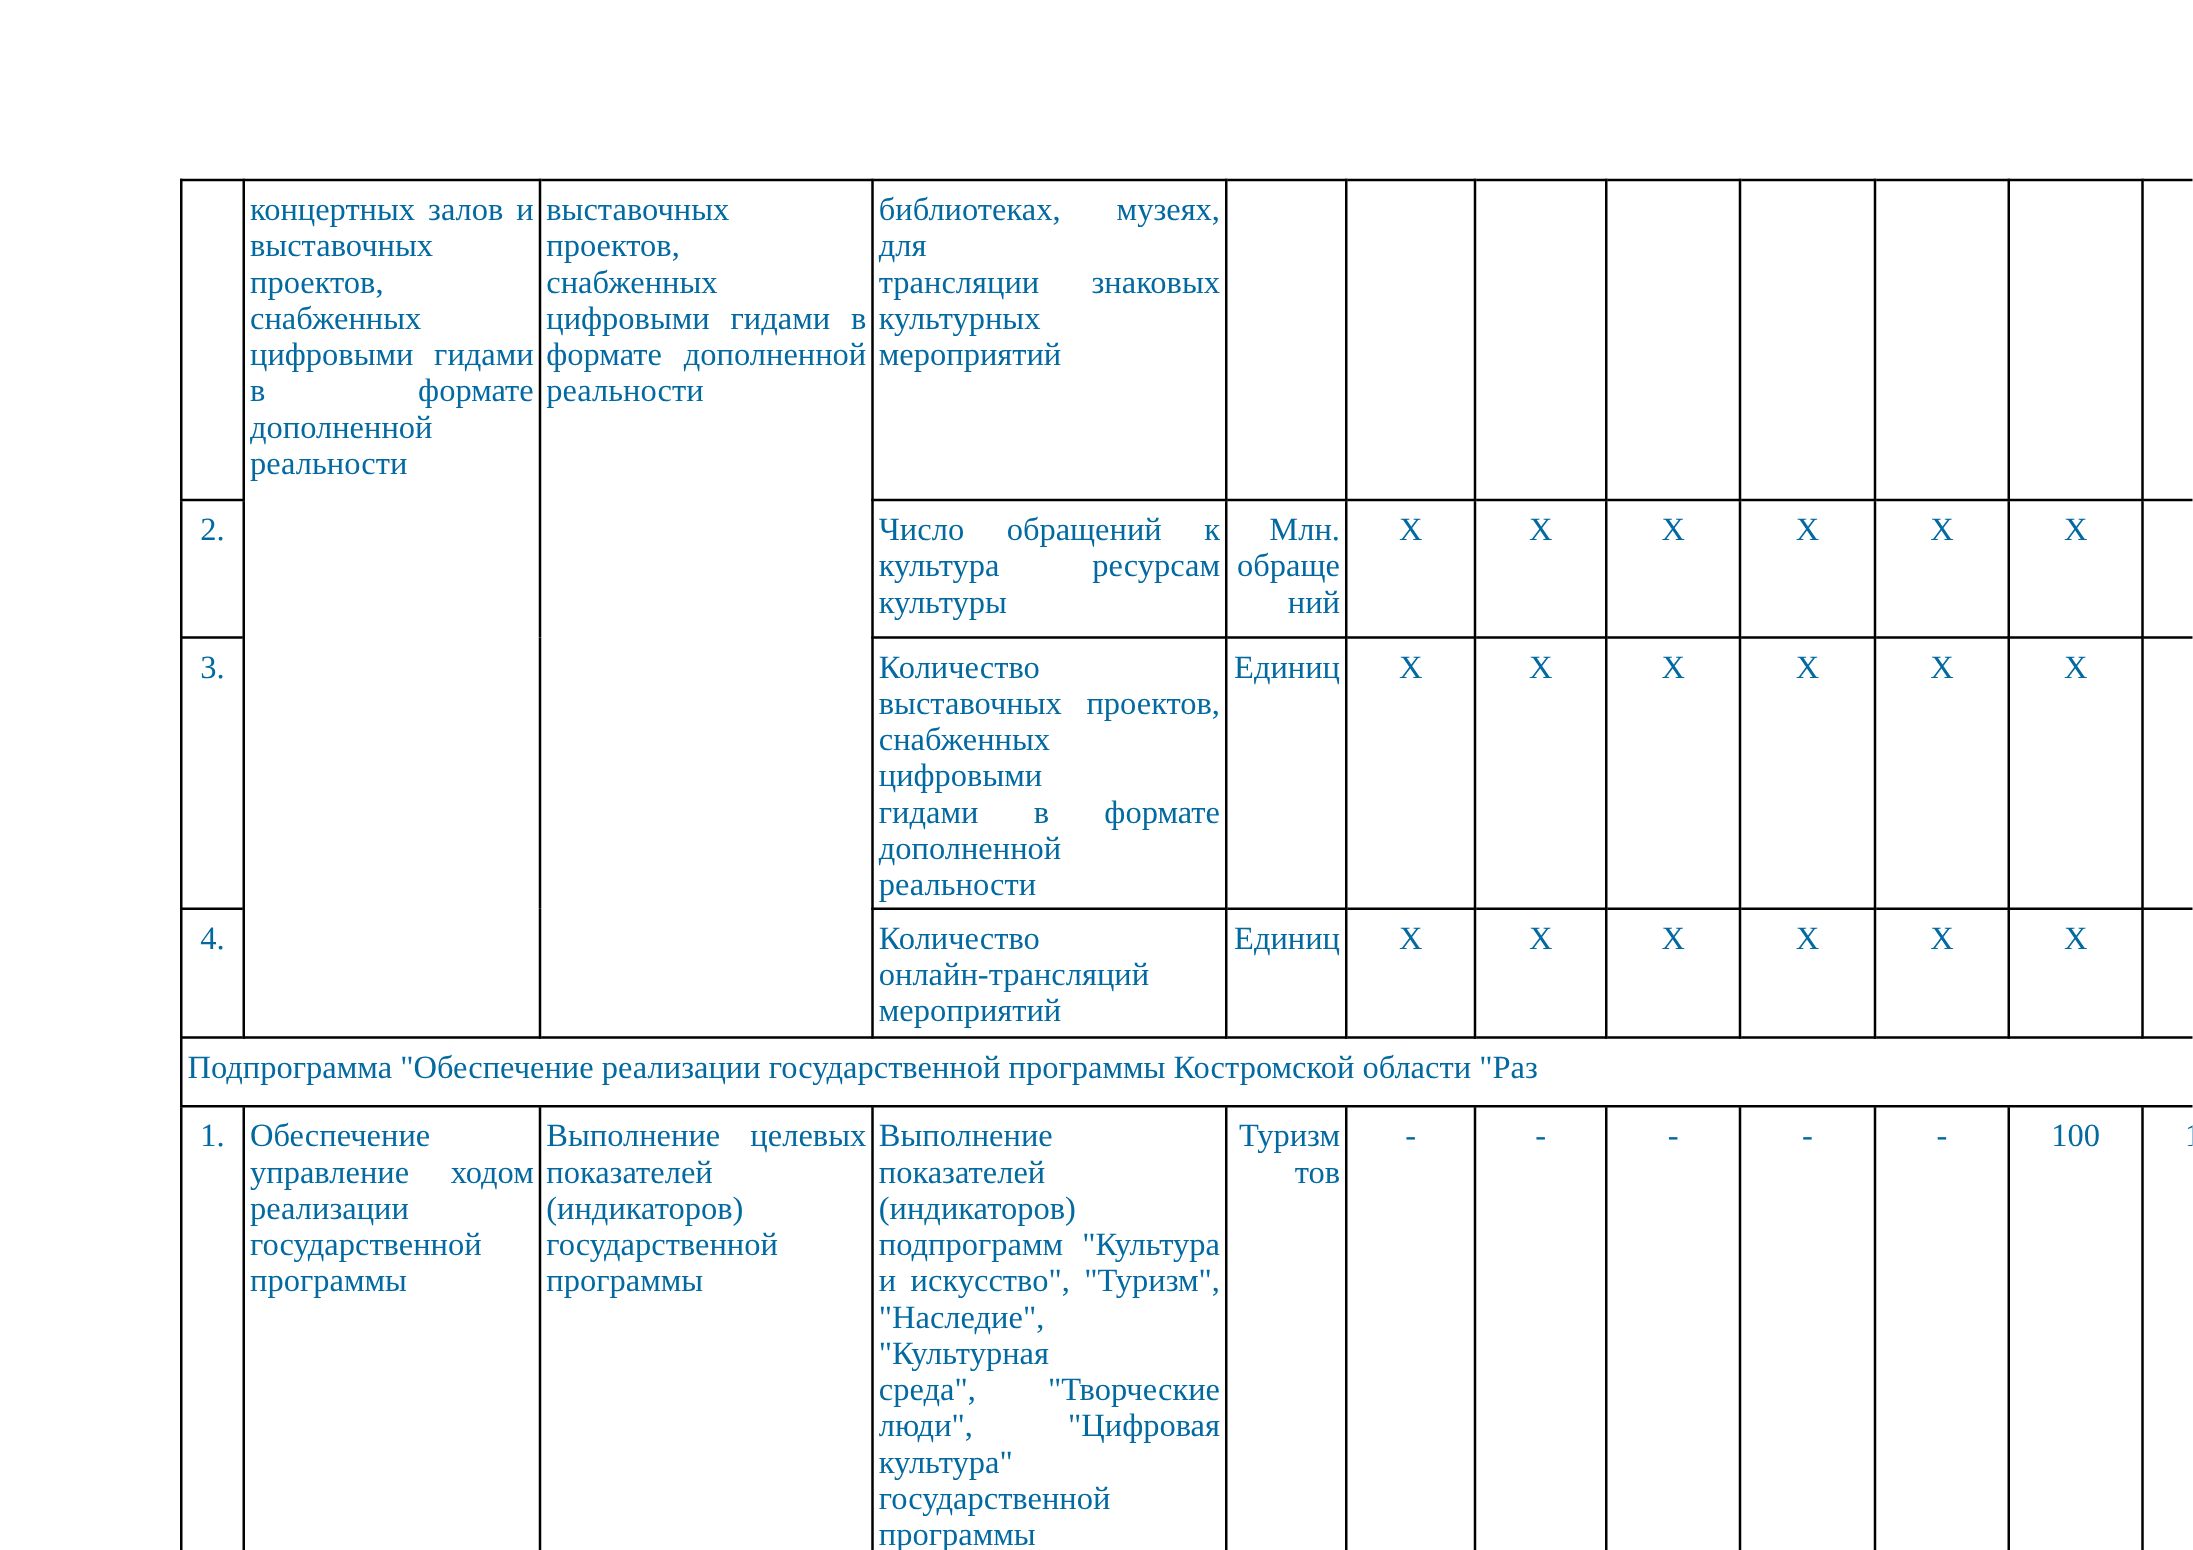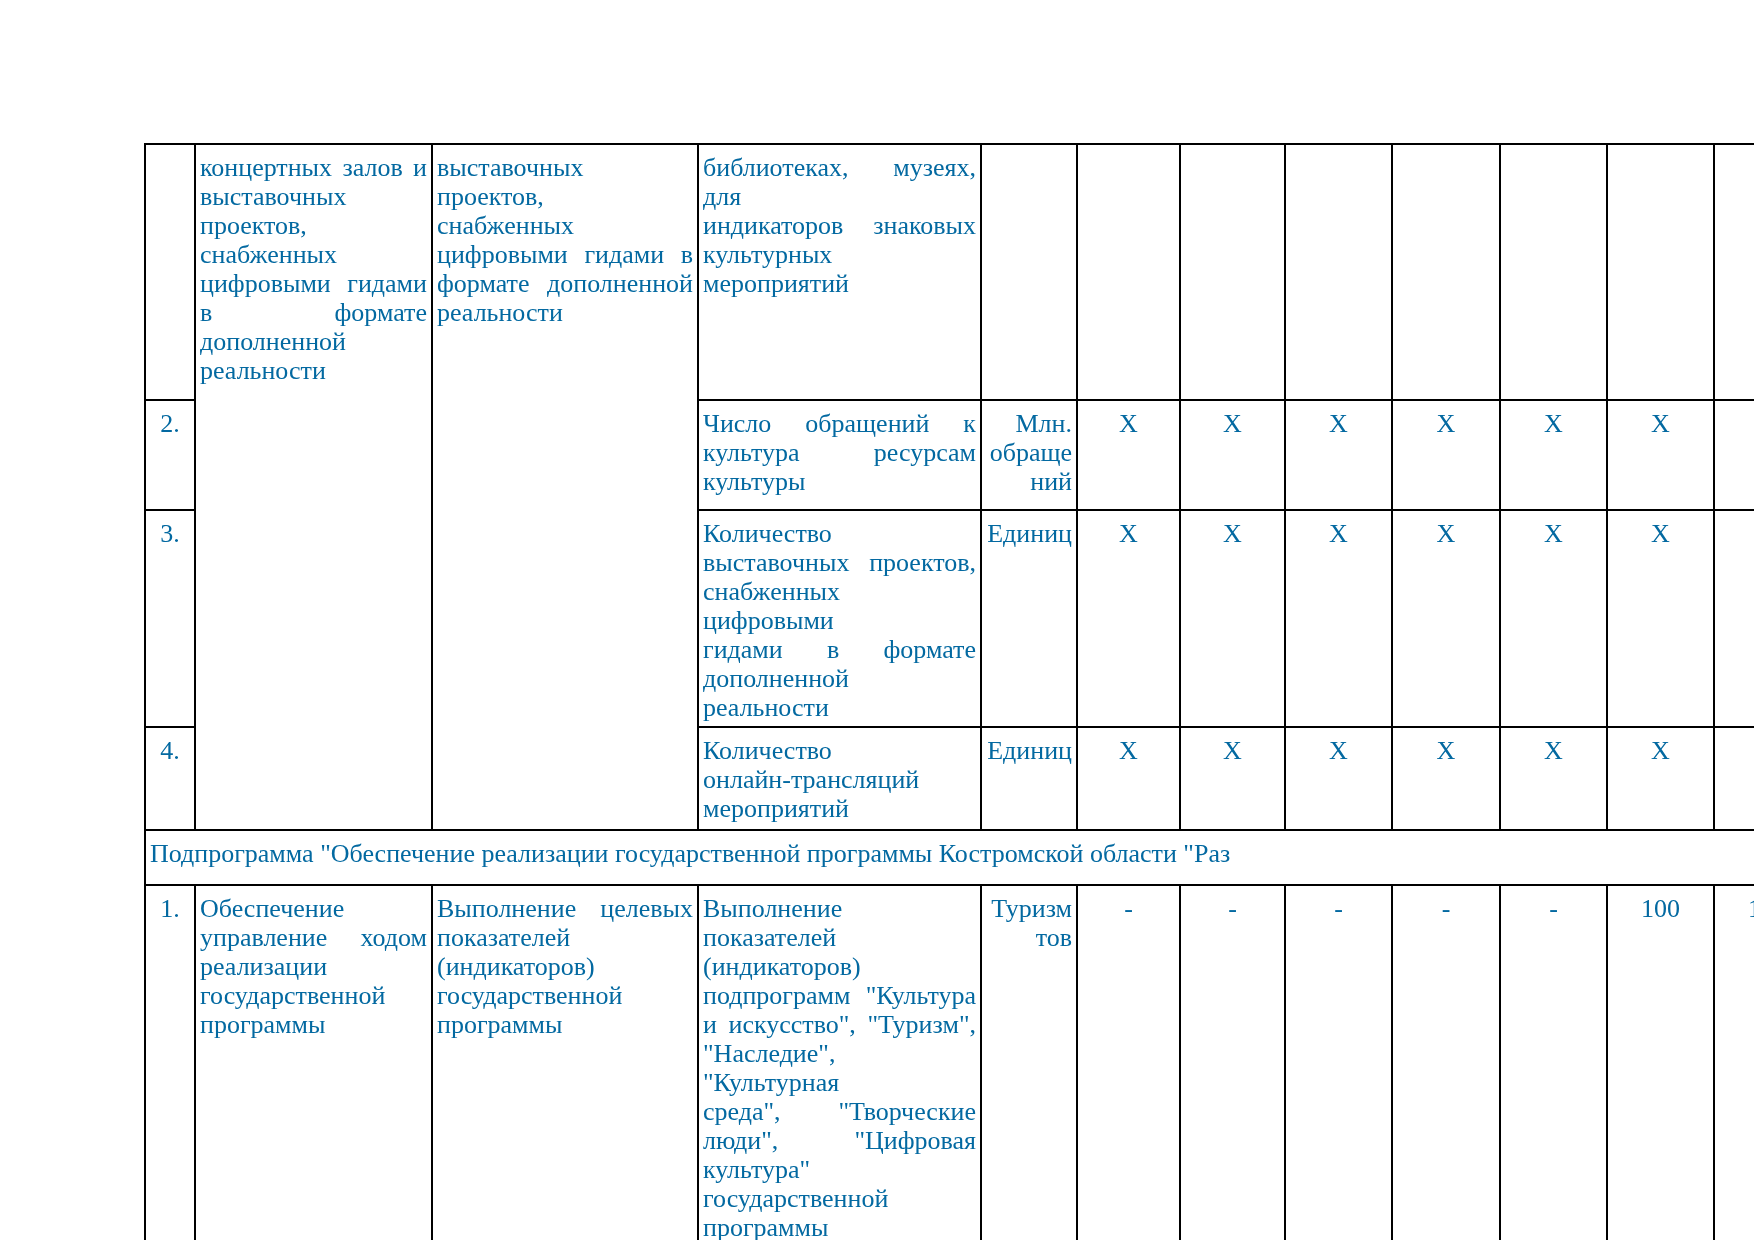--- a/index.html
+++ b/index.html
@@ -97,21 +97,21 @@
 цифровыми гидами
 в формате
 дополненной
 реальности</td>
       <td class="just" rowspan="4">выставочных проектов,
 снабженных
 цифровыми гидами в
 формате дополненной
 реальности</td>
       <td class="just">библиотеках, музеях, для
-индикаторов знаковых
+трансляции знаковых
 культурных
 мероприятий</td>
       <td class="unit"></td>
       <td class="val"></td>
       <td class="val"></td>
       <td class="val"></td>
       <td class="val"></td>
       <td class="val"></td>
       <td class="val"></td>
       <td class="val"></td>

